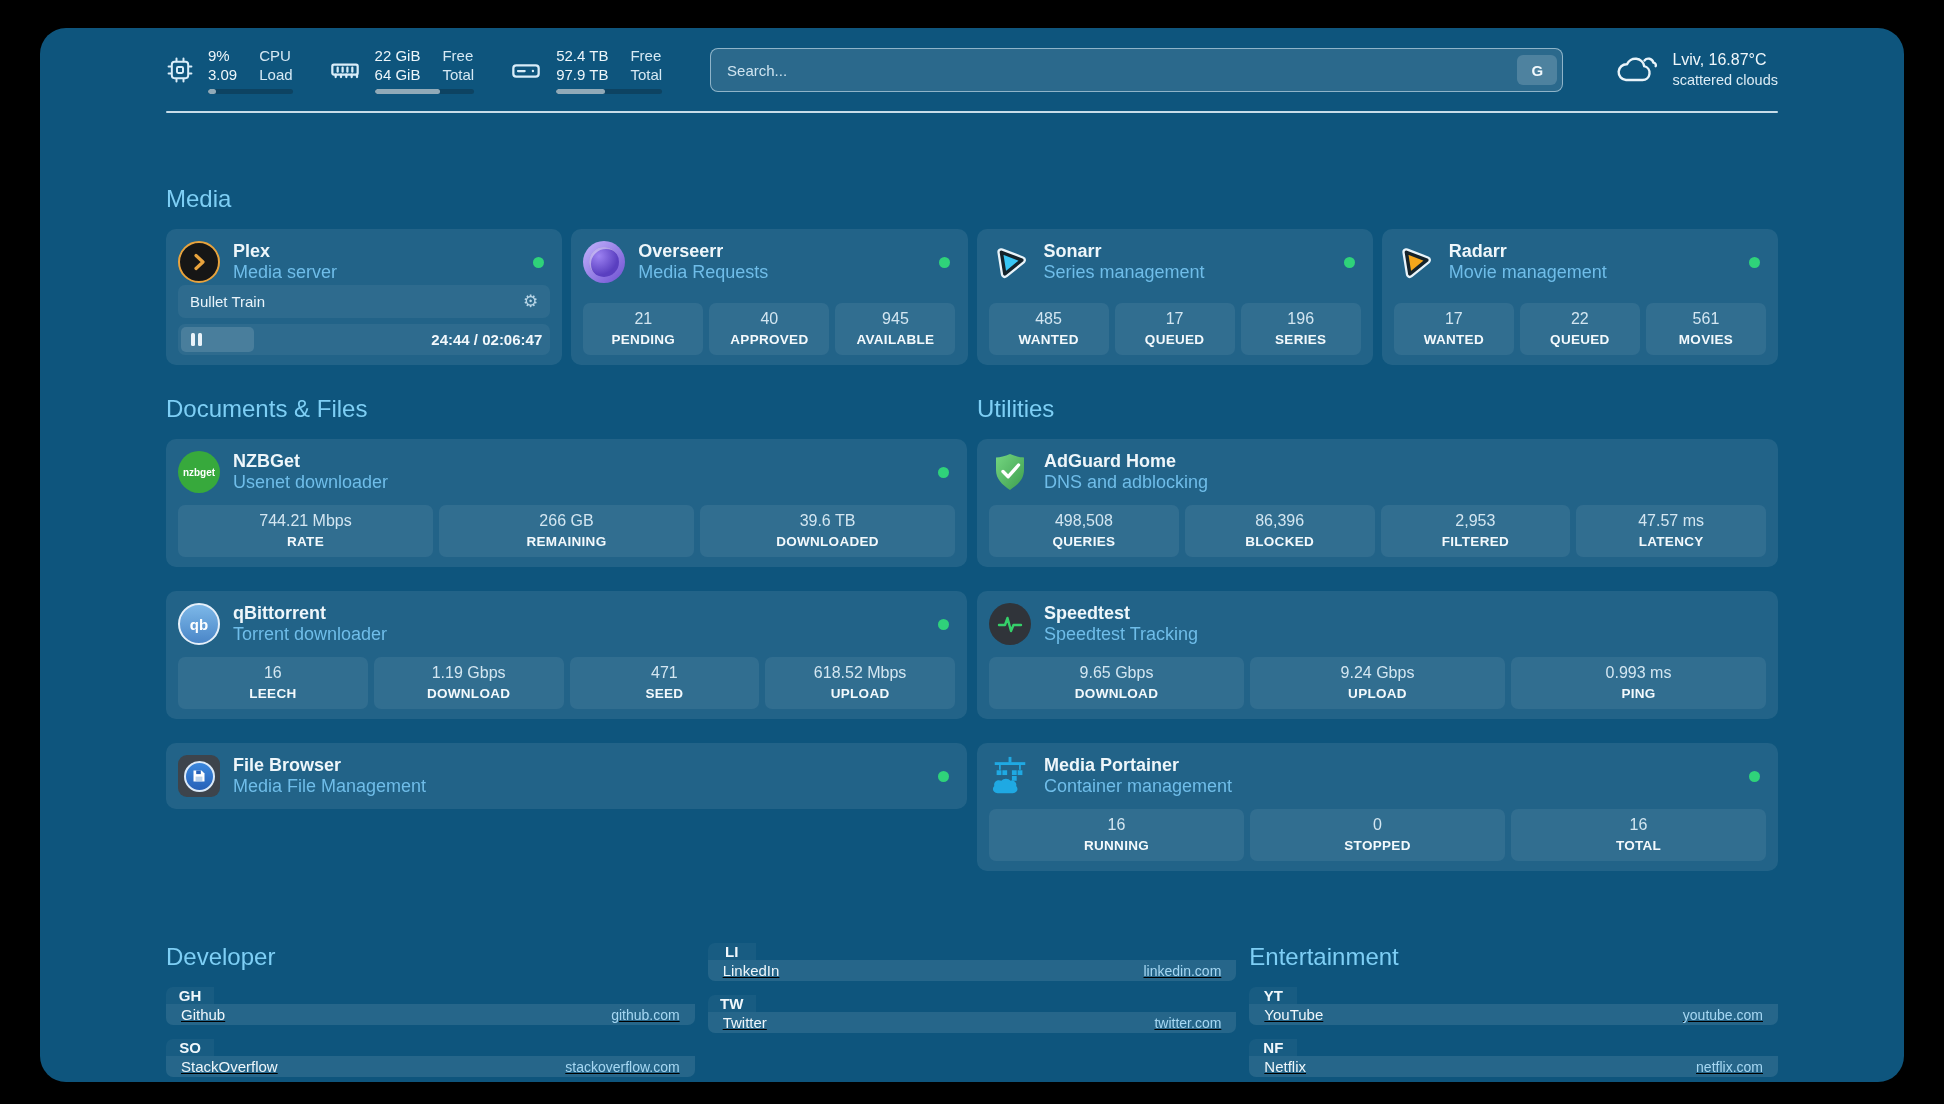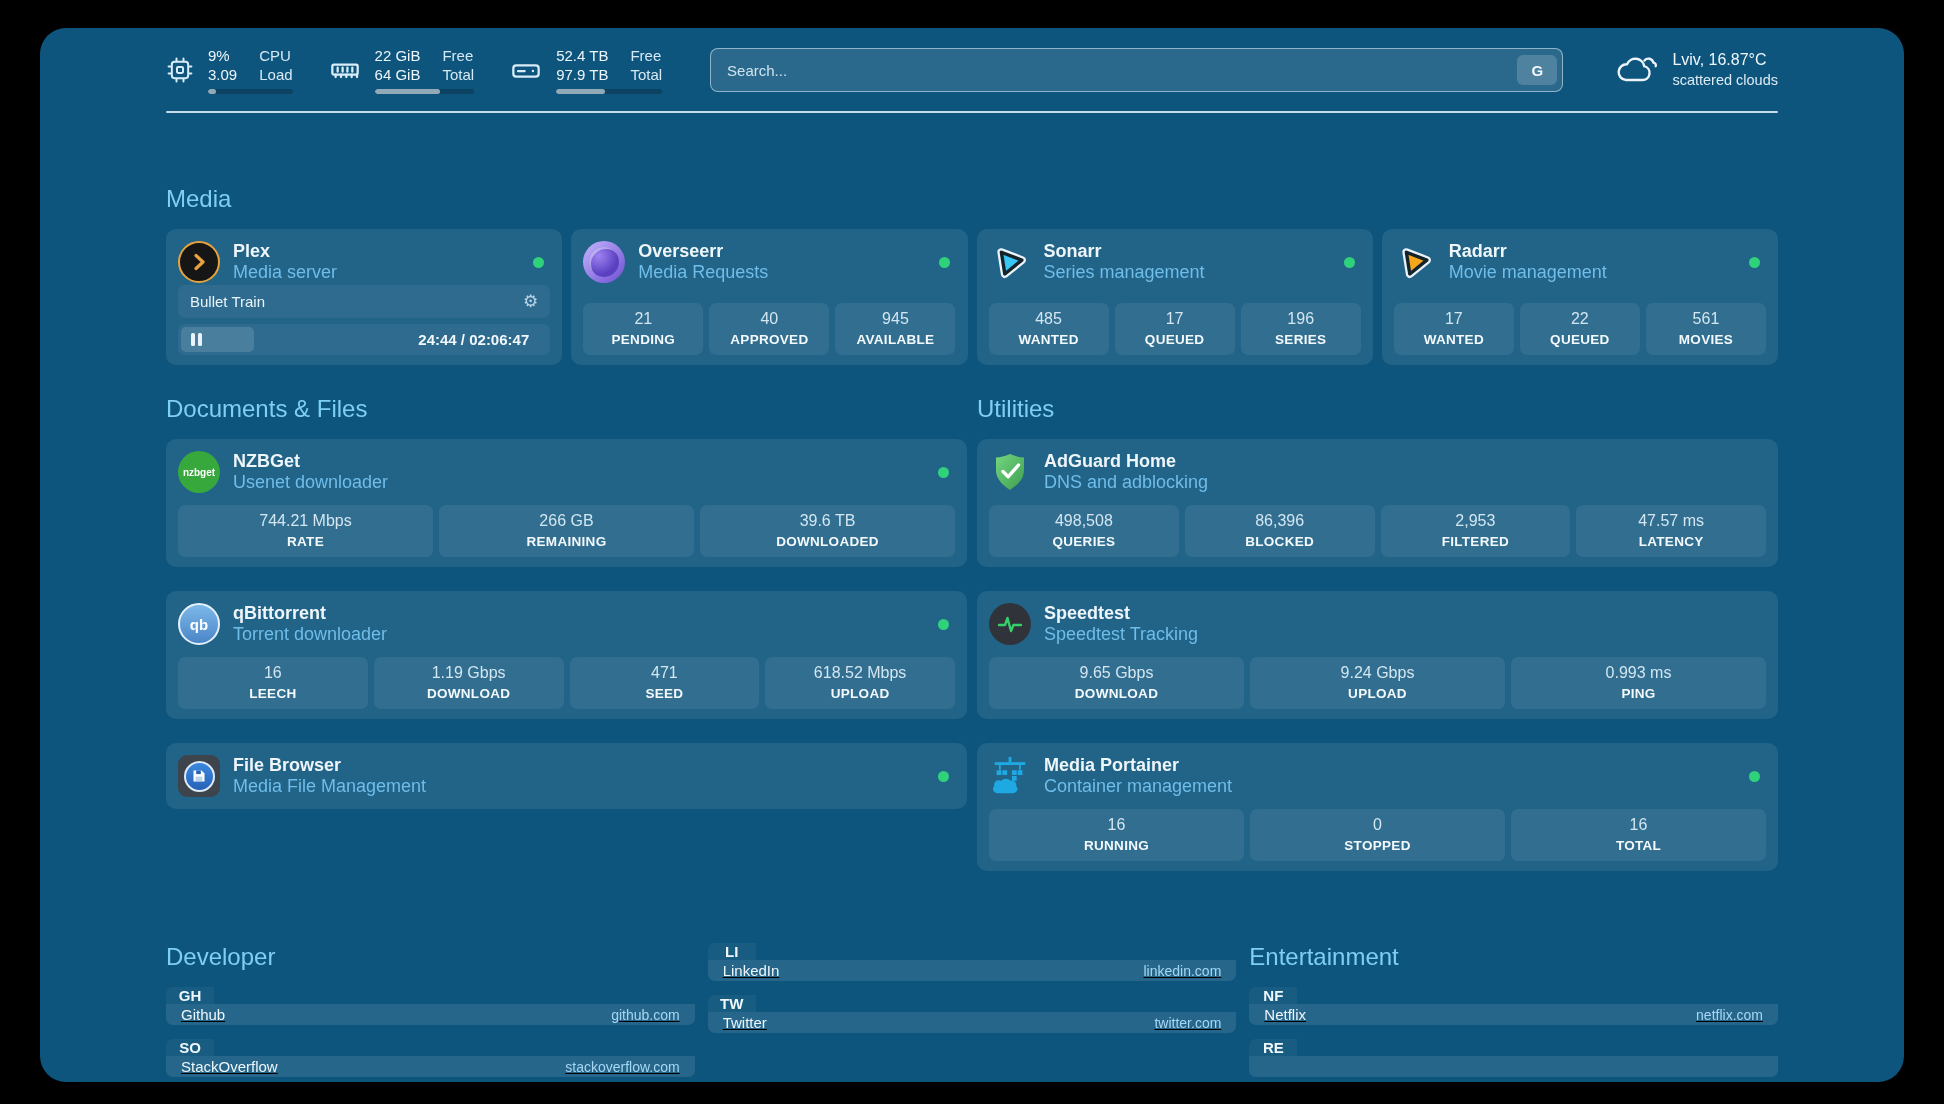--- a/index.html
+++ b/index.html
@@ -61,21 +61,21 @@
 
   
   .np-title-row { margin-top:0; height:33px; background:rgba(255,255,255,0.055); border-radius:7px;
                   display:flex; align-items:center; padding:0 12px; font-size:15px; color:#eaf4fa; }
   .gear { margin-left:auto; color:#b9d6e7; font-size:17px; line-height:1; }
   .np-progress-row { margin-top:6px; height:31px; background:rgba(255,255,255,0.055); border-radius:7px;
                      position:relative; display:flex; align-items:center; }
   .np-fill { position:absolute; left:3px; top:3px; bottom:3px; background:rgba(255,255,255,0.13);
              border-radius:5px; display:flex; align-items:center; padding-left:10px; gap:3.5px; }
   .pause-bar { width:3.5px; height:13px; background:#eaf3f9; border-radius:1.5px; }
-  .np-time { position:absolute; right:21px; font-size:15px; font-weight:600; color:#f2f8fc; }
+  .np-time { position:absolute; right:8px; font-size:15px; font-weight:600; color:#f2f8fc; }
 
   .two-col { display:grid; grid-template-columns:1fr 1fr; gap:10px; margin-top:30px; }
   .col-stack { display:flex; flex-direction:column; }
   .col-stack .card { margin-bottom:24px; }
   .col-stack .card:last-child { margin-bottom:16px; }
   .head-only { padding:10px 12px; }
 
   
   .icon-plex { width:42px; height:42px; border-radius:50%; background:#161616;
                border:2.5px solid #e8a33d; display:flex; align-items:center; justify-content:center; }
@@ -566,20 +566,27 @@
         <span class="link-body">
           <span class="link-label">Twitter</span>
           <span class="link-url">twitter.com</span>
         </span>
       </div>
     </div>
 
     <div>
       <div class="section-title">Entertainment</div>
       <div class="link-row">
+        <span class="link-abbr">YT</span>
+        <span class="link-body">
+          <span class="link-label">YouTube</span>
+          <span class="link-url">youtube.com</span>
+        </span>
+      </div>
+      <div class="link-row">
         <span class="link-abbr">NF</span>
         <span class="link-body">
           <span class="link-label">Netflix</span>
           <span class="link-url">netflix.com</span>
         </span>
       </div>
       <div class="link-row">
         <span class="link-abbr">RE</span>
         <span class="link-body">
           

